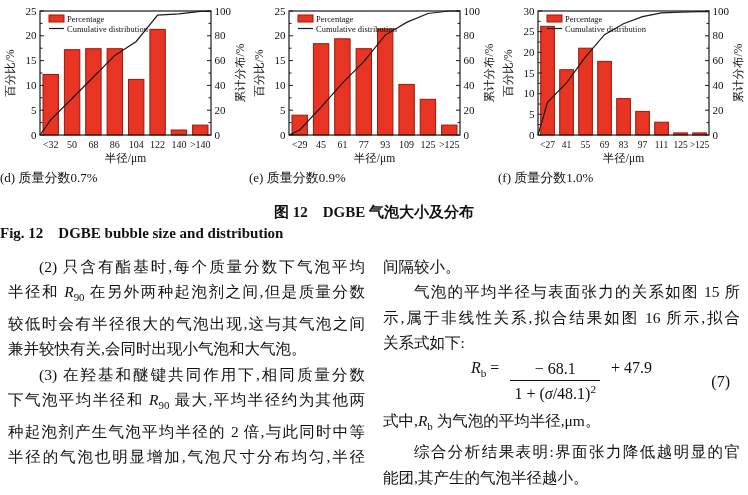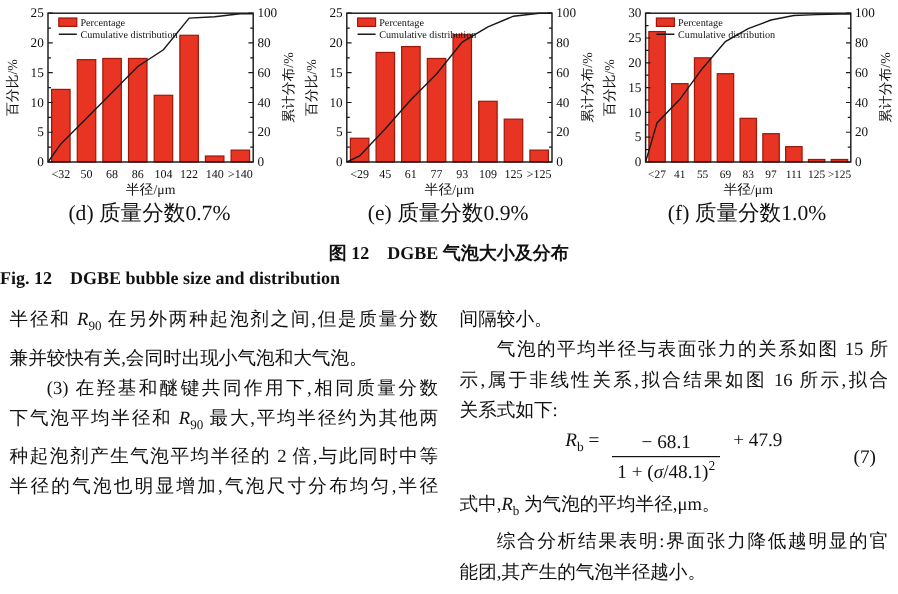--- a/index.html
+++ b/index.html
@@ -4,21 +4,21 @@
 <style>
   html,body{margin:0;padding:0;background:#fff;}
   body{width:748px;height:495px;overflow:hidden;
        font-family:"Liberation Serif","DejaVu Serif",serif;color:#111;}
   .page{width:748px;height:495px;position:relative;}
 
   
   .figure-row{display:flex;padding-top:5px;}
   .chart{width:249px;flex:0 0 249px;}
   .chart svg{display:block;font-family:"Liberation Serif","DejaVu Serif",serif;}
-  .subcaption{text-align:center;font-size:18px;height:17px;line-height:17px;}
+  .subcaption{text-align:left;font-size:13px;height:17px;line-height:17px;}
 
   .caption-zh{ text-align:center;font-weight:bold;font-size:15px;line-height:19px;margin-top:17px;white-space:pre-wrap;}
   .caption-en{ font-weight:bold;font-size:15px;line-height:19px;margin-top:2px;white-space:pre-wrap;}
 
   
   .columns{display:flex;gap:18px;padding:0 8px;margin-top:11px;}
   .col{flex:1 1 0;min-width:0;font-size:15.5px;}
   .tline{line-height:25.4px;text-align:justify;text-align-last:justify;white-space:pre-wrap;}
   .tline.end{text-align-last:left;}
   .tline.ind{text-indent:2em;}
@@ -243,21 +243,23 @@
         </div>
       <div class="subcaption">(f) 质量分数1.0%</div>
     </div>
   </div>
 
   <div class="caption-zh">图 12　DGBE 气泡大小及分布</div>
   <div class="caption-en">Fig. 12　DGBE bubble size and distribution</div>
 
   <div class="columns">
     <div class="col">
+        <div class="tline ind">(2) 只含有酯基时,每个质量分数下气泡平均</div>
         <div class="tline">半径和 <i>R</i><sub>90</sub> 在另外两种起泡剂之间,但是质量分数</div>
+        <div class="tline">较低时会有半径很大的气泡出现,这与其气泡之间</div>
         <div class="tline end">兼并较快有关,会同时出现小气泡和大气泡。</div>
         <div class="tline ind">(3) 在羟基和醚键共同作用下,相同质量分数</div>
         <div class="tline">下气泡平均半径和 <i>R</i><sub>90</sub> 最大,平均半径约为其他两</div>
         <div class="tline">种起泡剂产生气泡平均半径的 2 倍,与此同时中等</div>
         <div class="tline">半径的气泡也明显增加,气泡尺寸分布均匀,半径</div>
       </div>
     <div class="col">
       <div>
           <div class="tline end">间隔较小。</div>
           <div class="tline ind">气泡的平均半径与表面张力的关系如图 15 所</div>

